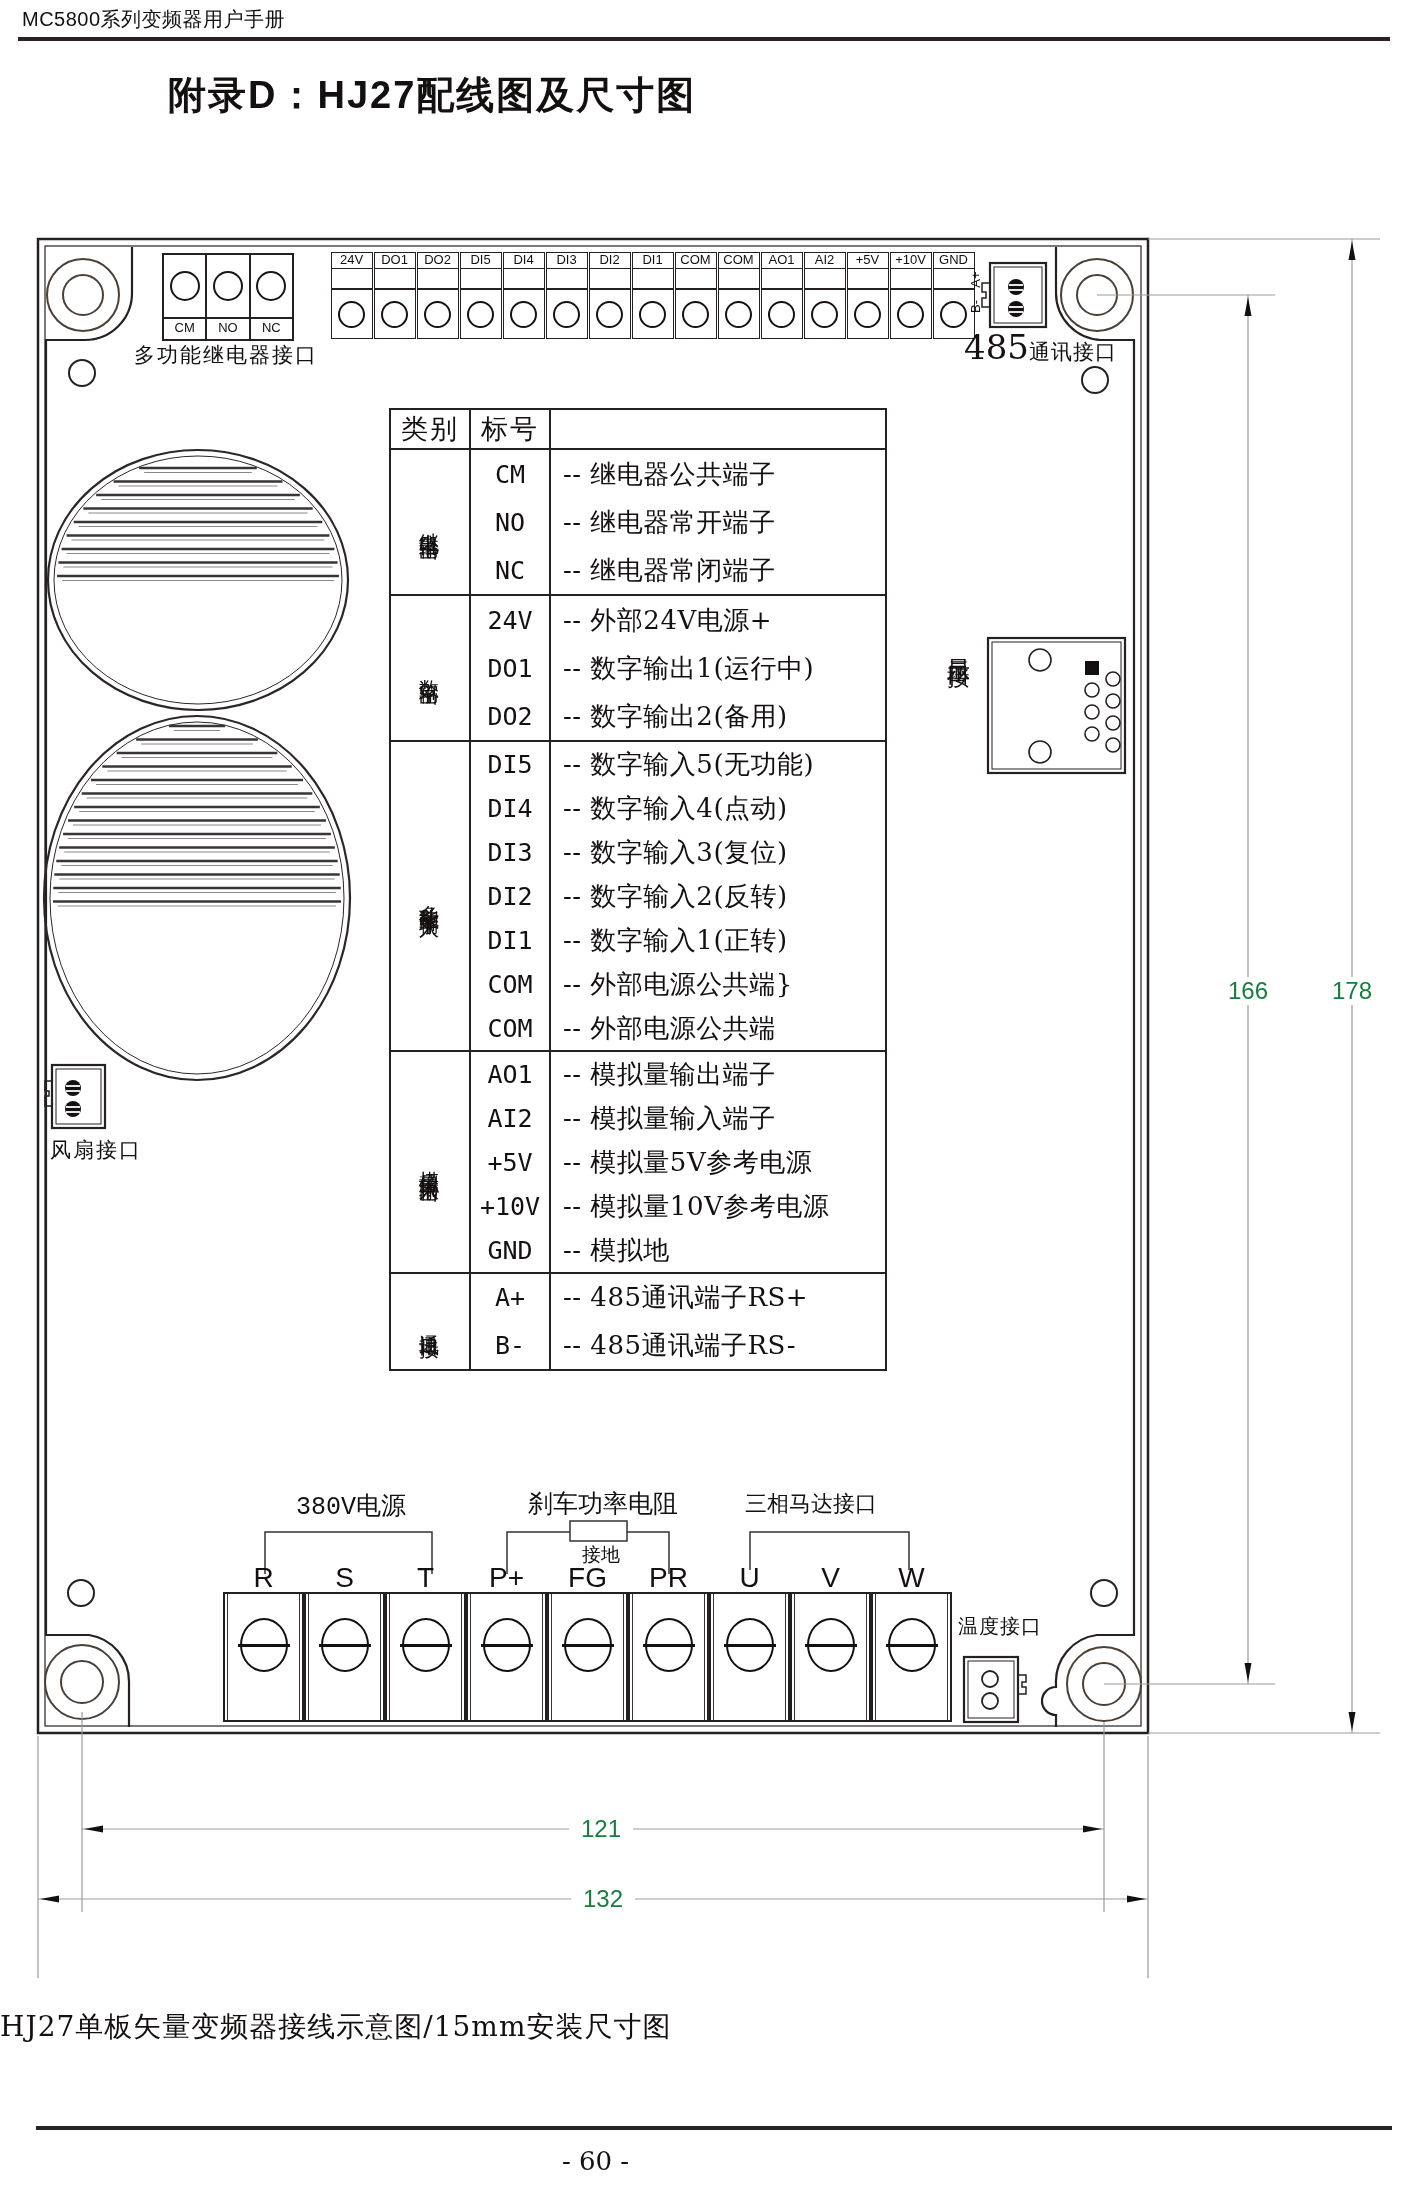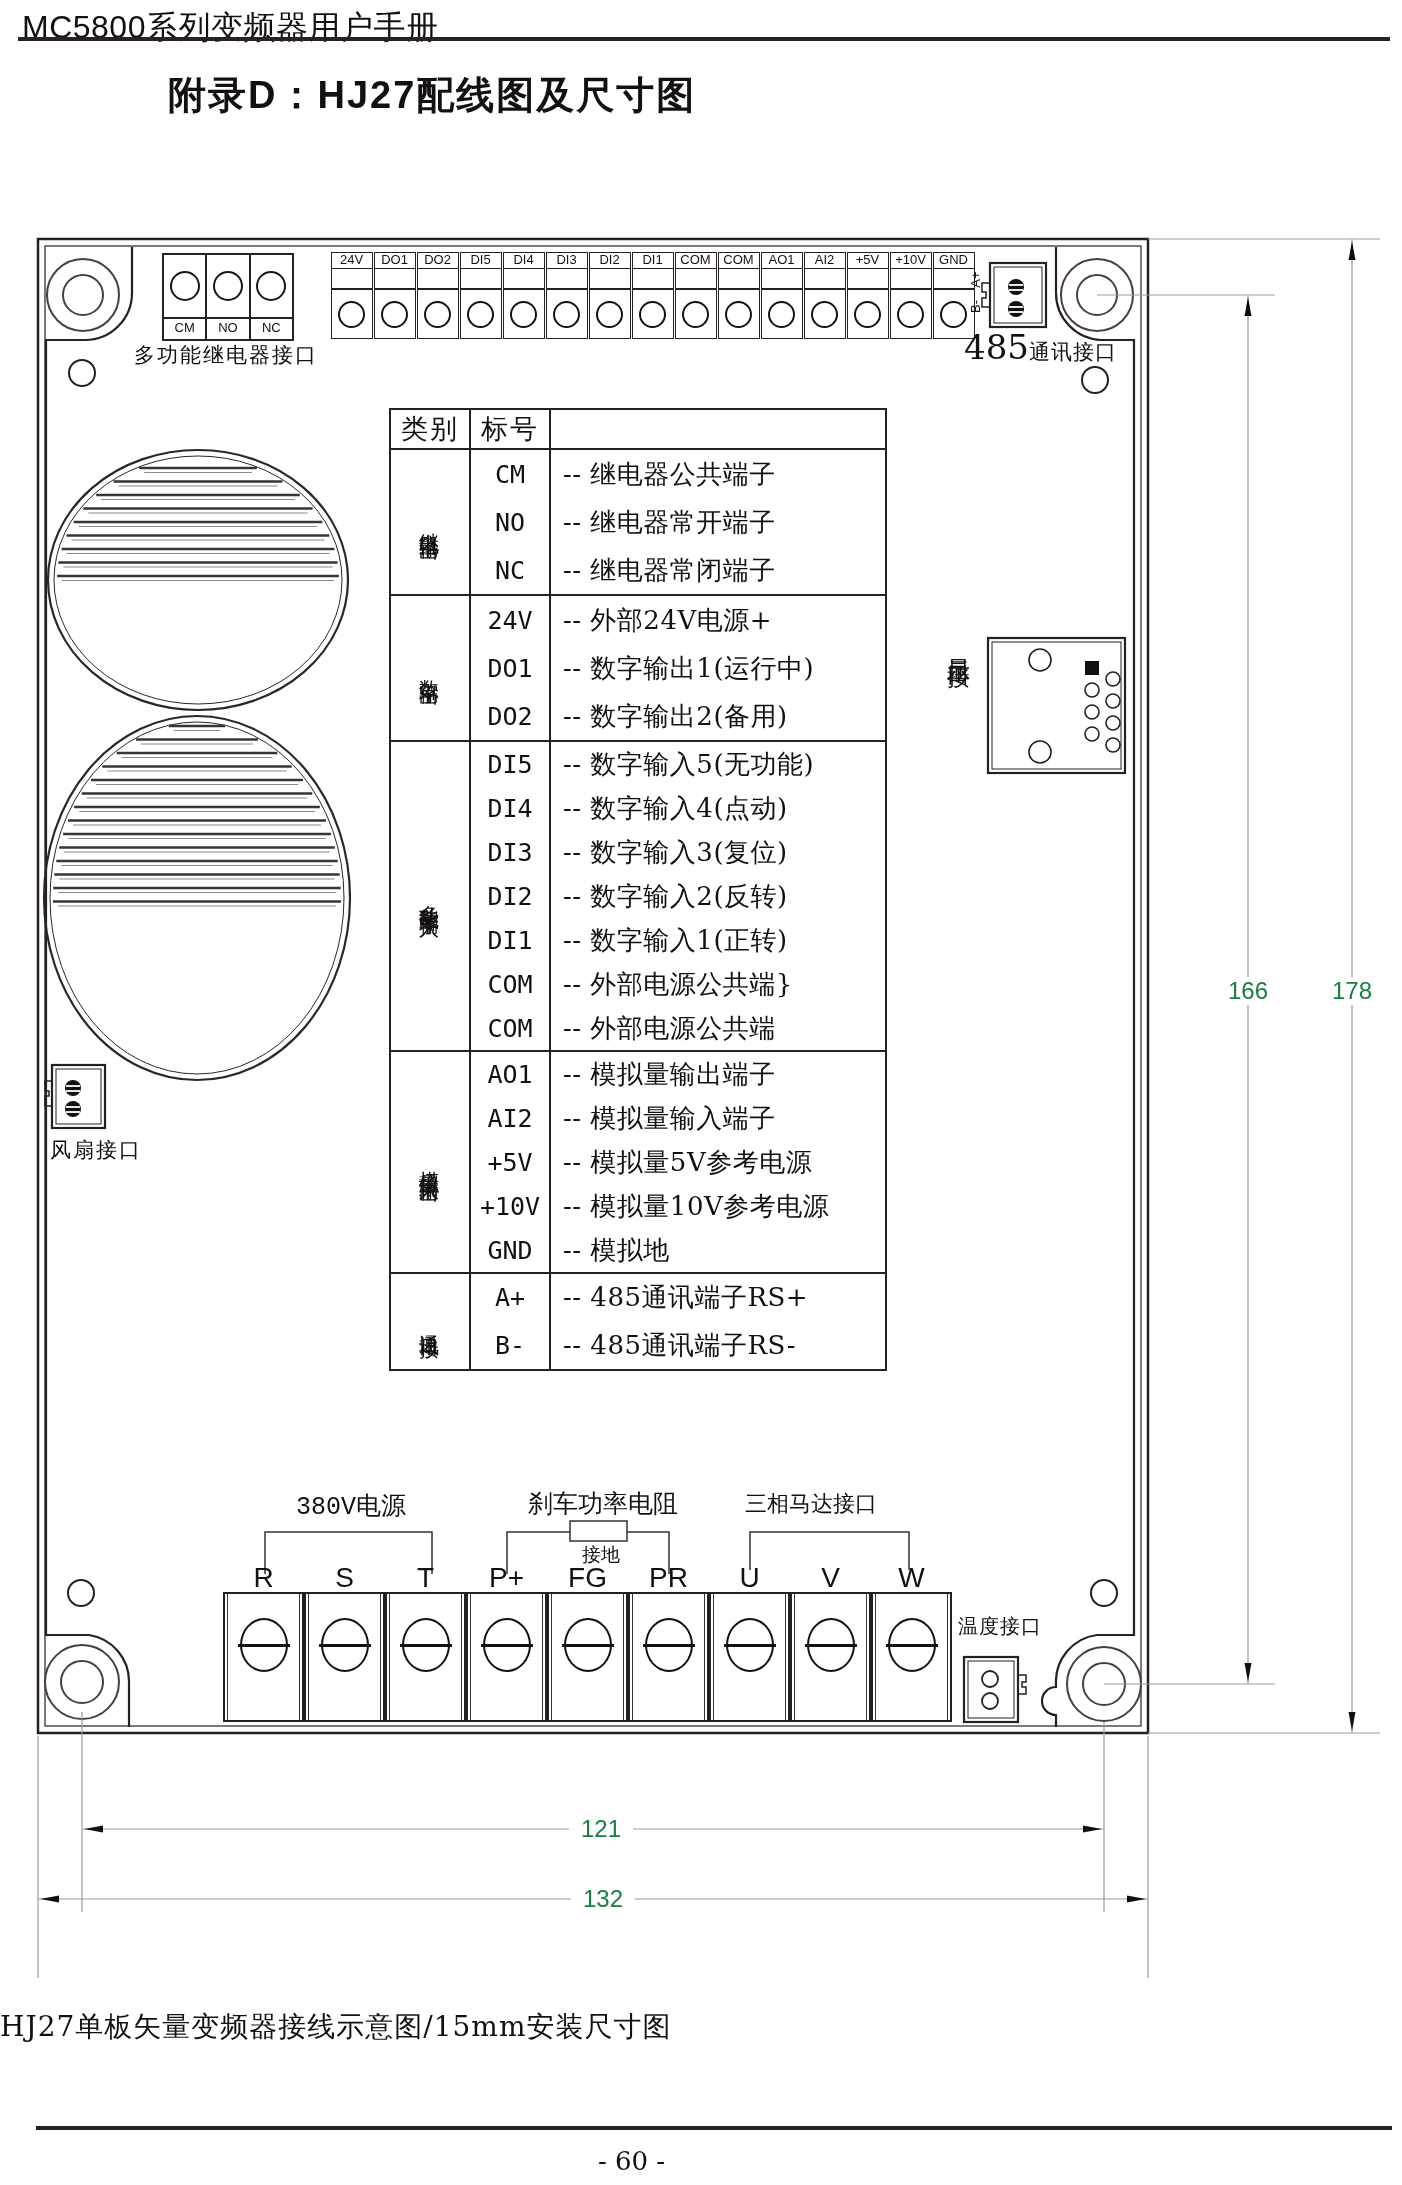--- a/index.html
+++ b/index.html
@@ -1,27 +1,27 @@
 <!DOCTYPE html>
 <html><head>
 <meta charset="utf-8">
 <style>
   html,body{margin:0;padding:0;background:#888;}
   .page{position:relative;width:1402px;height:2185px;background:#ffffff;overflow:hidden;
         font-family:"Liberation Sans",sans-serif;color:#141010;}
   .abs{position:absolute;}
   
-  .header-text{left:22px;top:6px;font-size:32px;letter-spacing:.5px;}
+  .header-text{left:22px;top:6px;font-size:20px;letter-spacing:.5px;}
   .header-rule{left:18px;top:37px;width:1372px;height:4px;background:#2a2222;}
   .doc-title{left:168px;top:70px;font-size:38px;font-weight:700;letter-spacing:2px;}
   .caption{left:0;top:2008px;width:1402px;font-size:28px;
            font-family:"DejaVu Serif","Liberation Serif",serif;letter-spacing:1px;}
   .footer-rule{left:36px;top:2126px;width:1356px;height:4px;background:#2a2222;}
   .page-num{left:0;top:2146px;width:1191px;text-align:center;font-size:26px;
-            font-family:"DejaVu Serif","Liberation Serif",serif;padding-left:36px;}
+            font-family:"DejaVu Serif","Liberation Serif",serif;}
   
   svg.diagram{left:0;top:0;}
   
   .lbl{white-space:nowrap;}
   .lbl-relay{left:134px;top:341px;font-size:21px;letter-spacing:2px;font-family:"DejaVu Serif","Liberation Serif",serif;}
   .lbl-fan{left:50px;top:1136px;font-size:21px;letter-spacing:2px;font-family:"DejaVu Serif","Liberation Serif",serif;}
   .lbl-temp{left:958px;top:1613px;font-size:20px;letter-spacing:1px;font-family:"DejaVu Serif","Liberation Serif",serif;}
   .lbl-485{left:964px;top:327px;font-family:"DejaVu Serif","Liberation Serif",serif;}
   .lbl-485 .num{font-size:34px;}
   .lbl-485 .txt{font-size:21px;letter-spacing:1px;}

